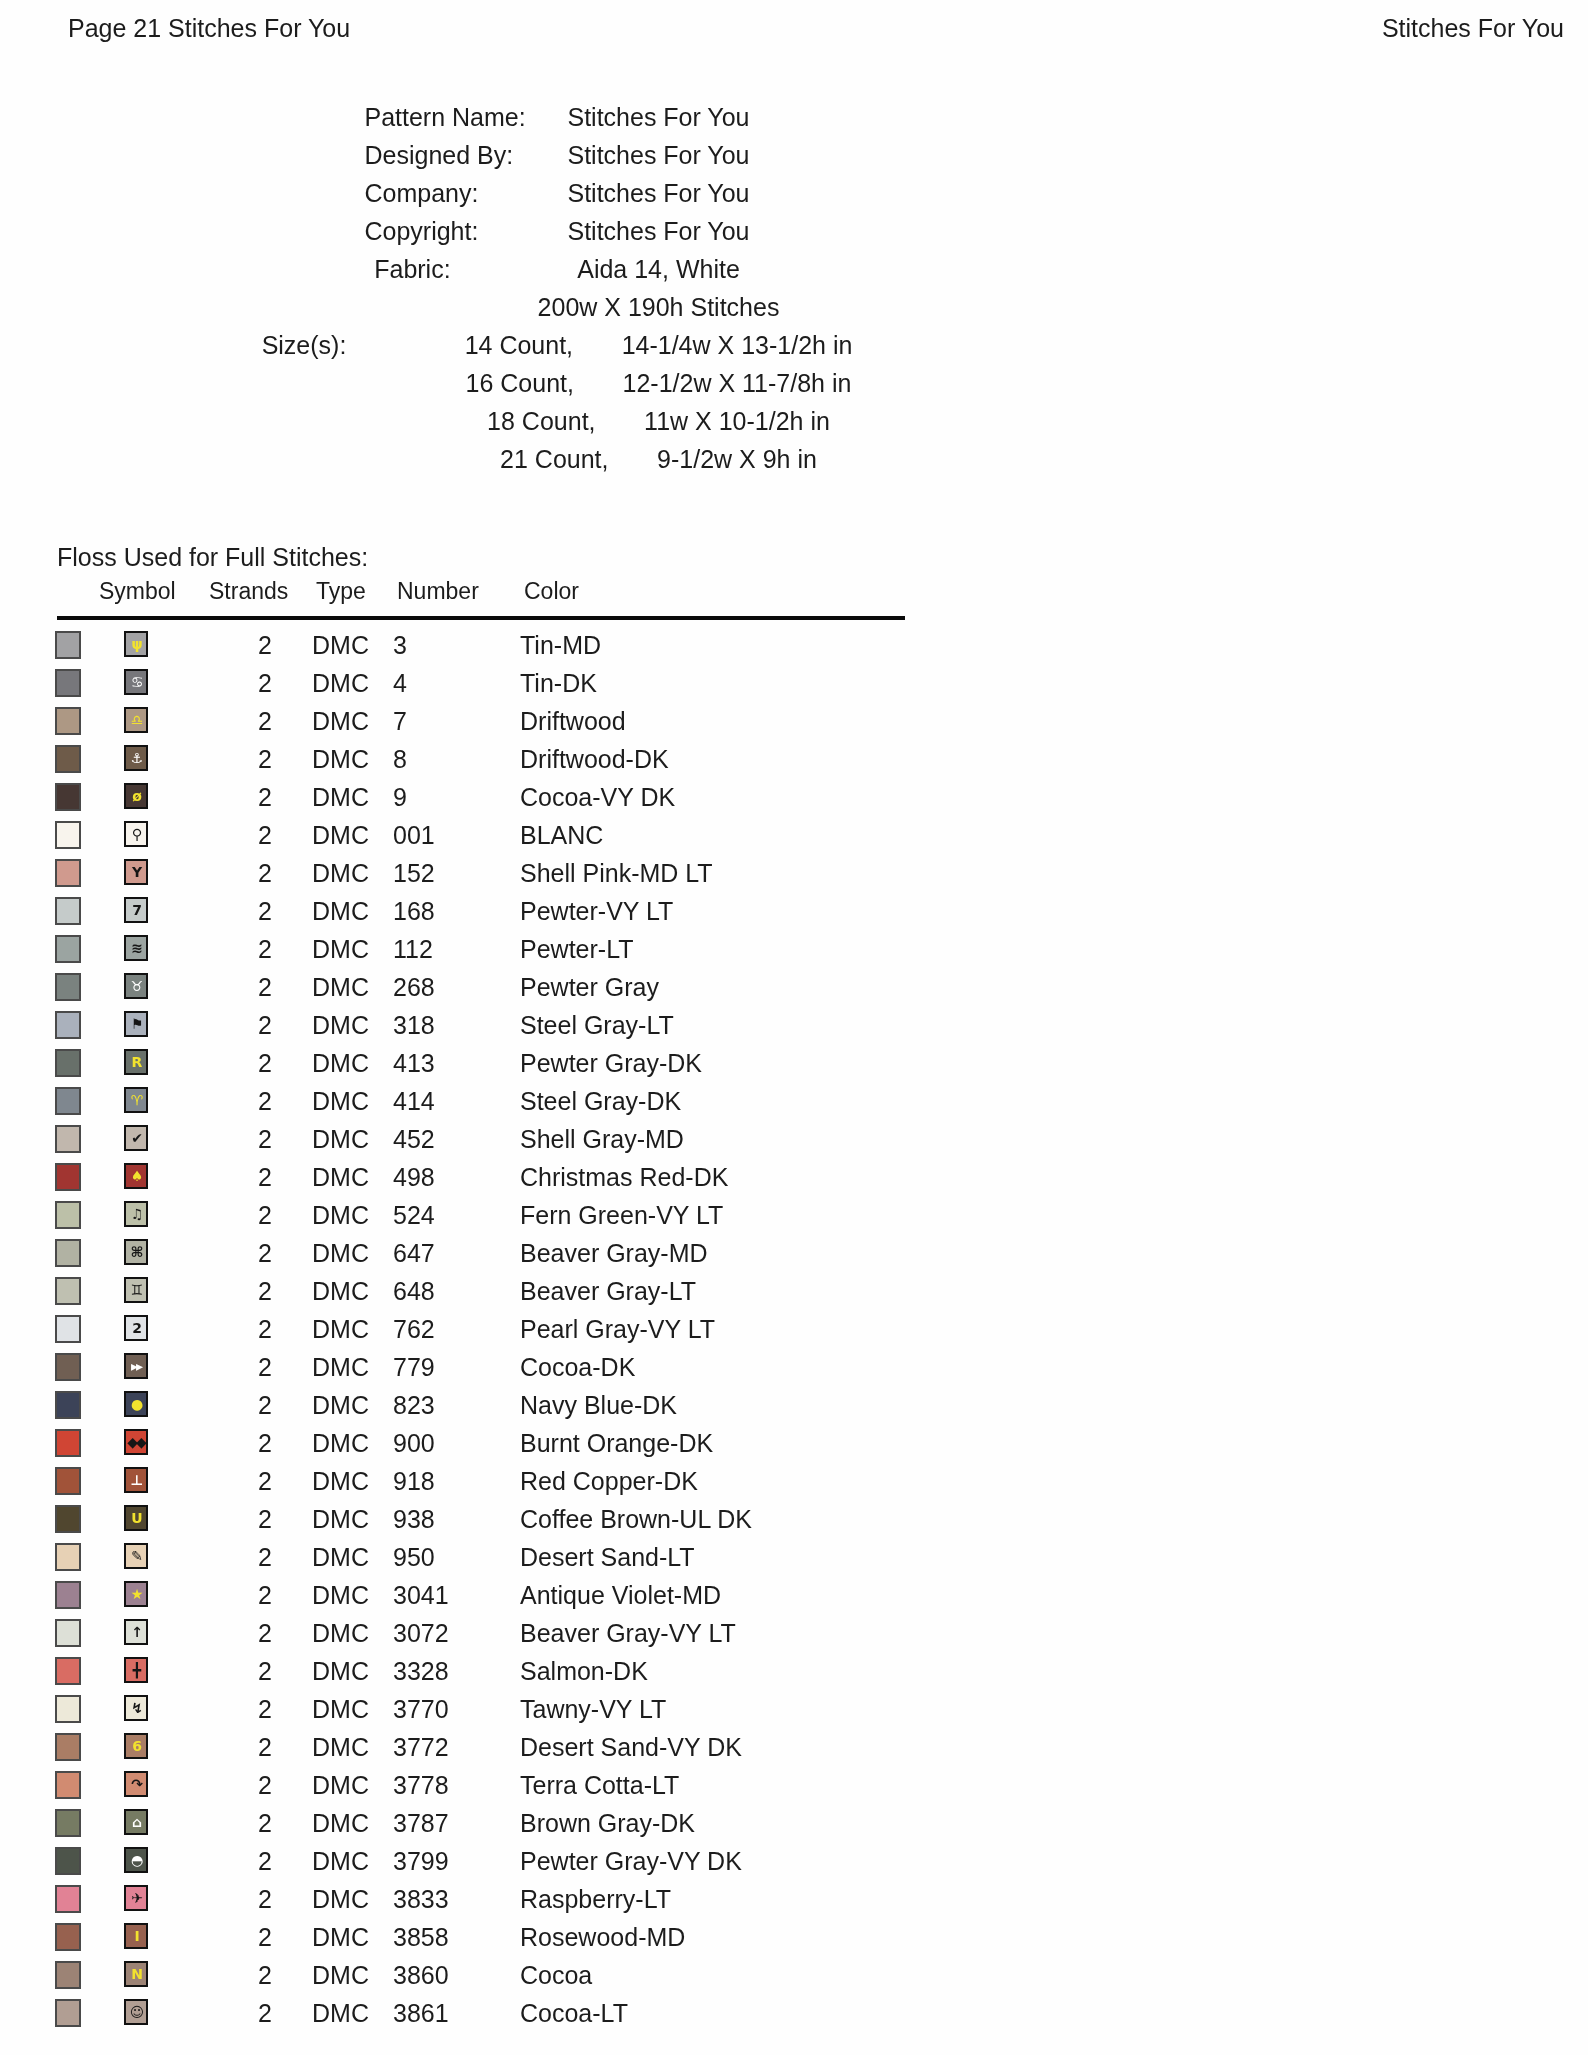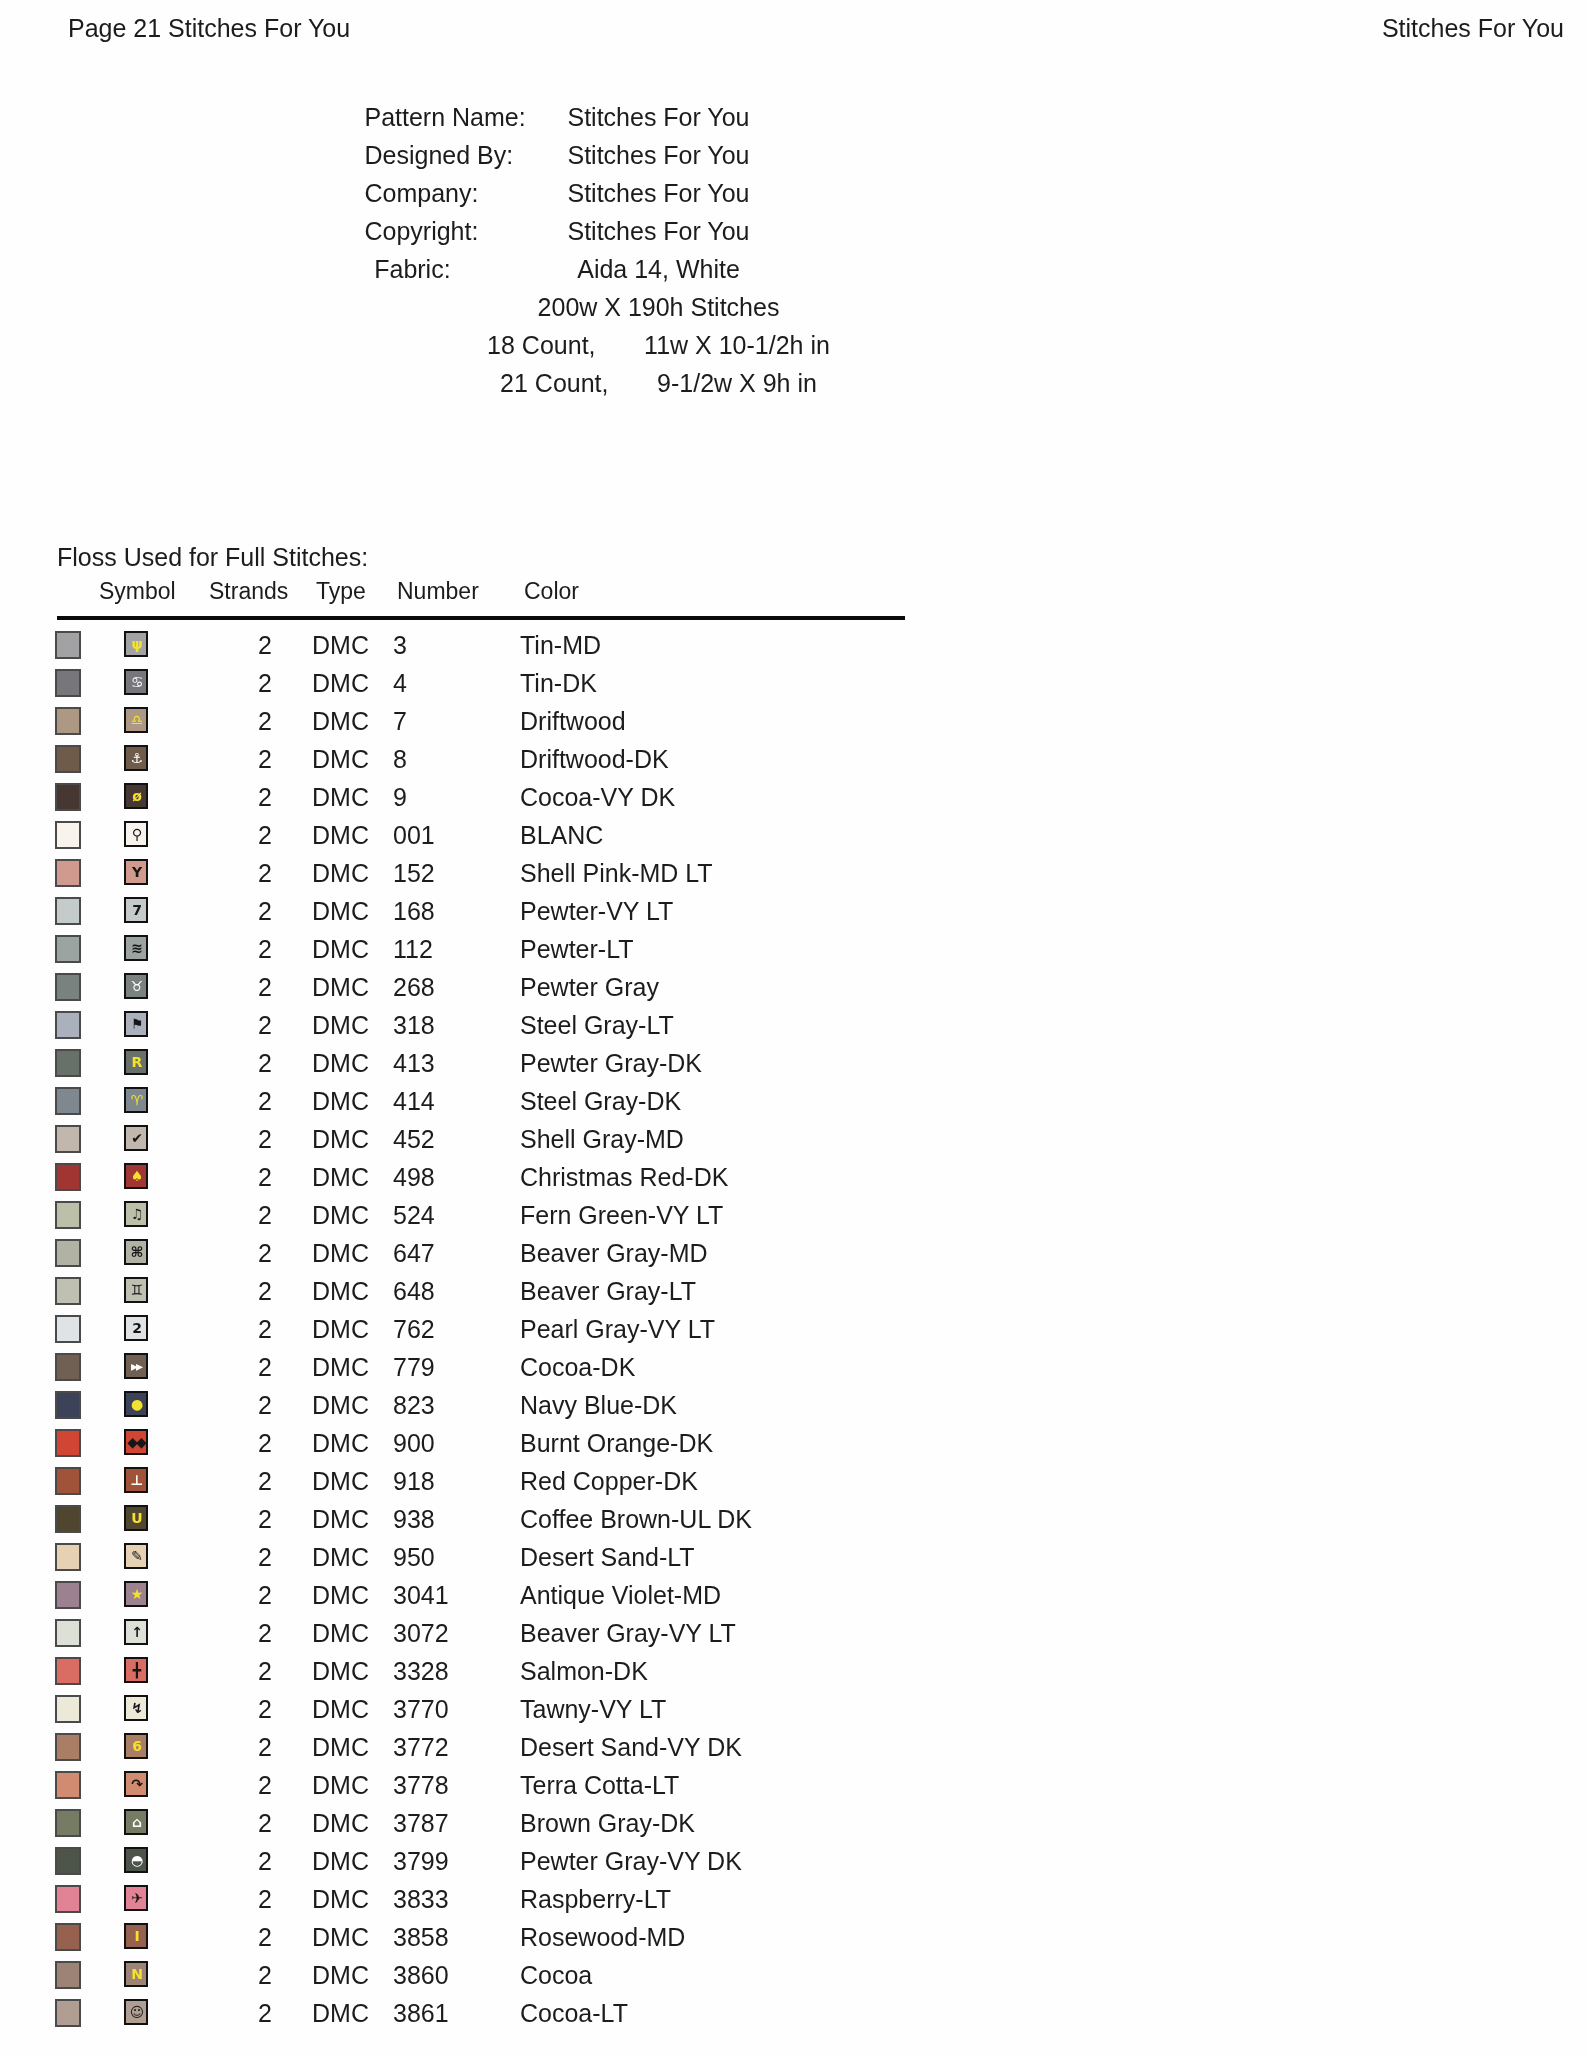--- a/index.html
+++ b/index.html
@@ -64,20 +64,30 @@
     </div>
     <div class="info-line">
       <span class="info-label">Fabric:</span>
       <span class="info-value">Aida 14, White</span>
     </div>
     <div class="info-line">
       <span class="info-label"></span>
       <span class="info-value">200w X 190h Stitches</span>
     </div>
     <div class="info-line">
+      <span class="info-label">Size(s):</span>
+      <span class="size-count">14 Count,</span>
+      <span>14-1/4w X 13-1/2h in</span>
+    </div>
+    <div class="info-line">
+      <span class="info-label"></span>
+      <span class="size-count">16 Count,</span>
+      <span>12-1/2w X 11-7/8h in</span>
+    </div>
+    <div class="info-line">
       <span class="info-label"></span>
       <span class="size-count">18 Count,</span>
       <span>11w X 10-1/2h in</span>
     </div>
     <div class="info-line">
       <span class="info-label"></span>
       <span class="size-count">21 Count,</span>
       <span>9-1/2w X 9h in</span>
     </div>
   </div>

